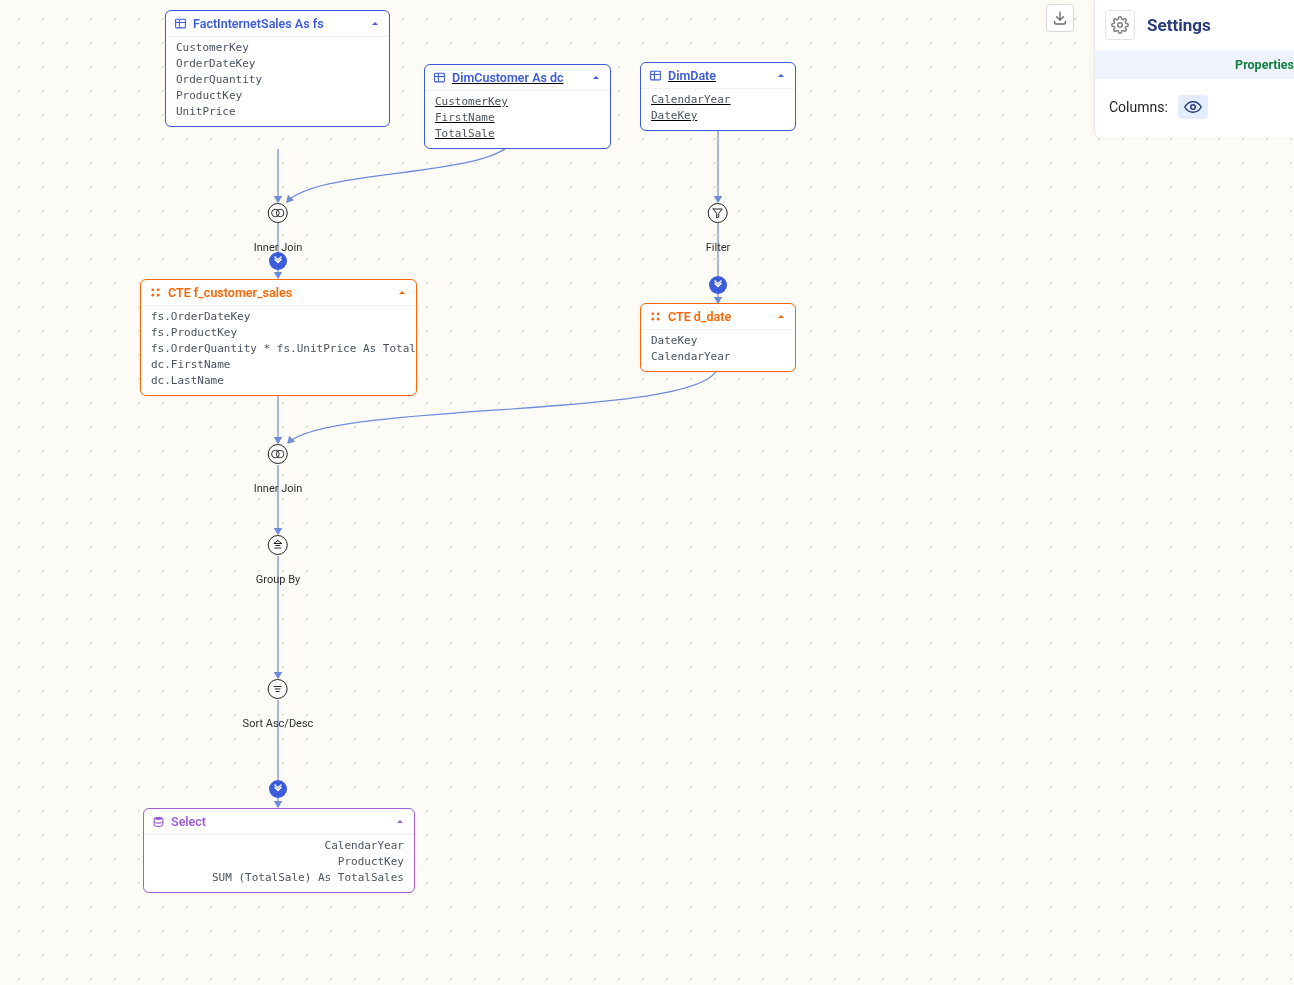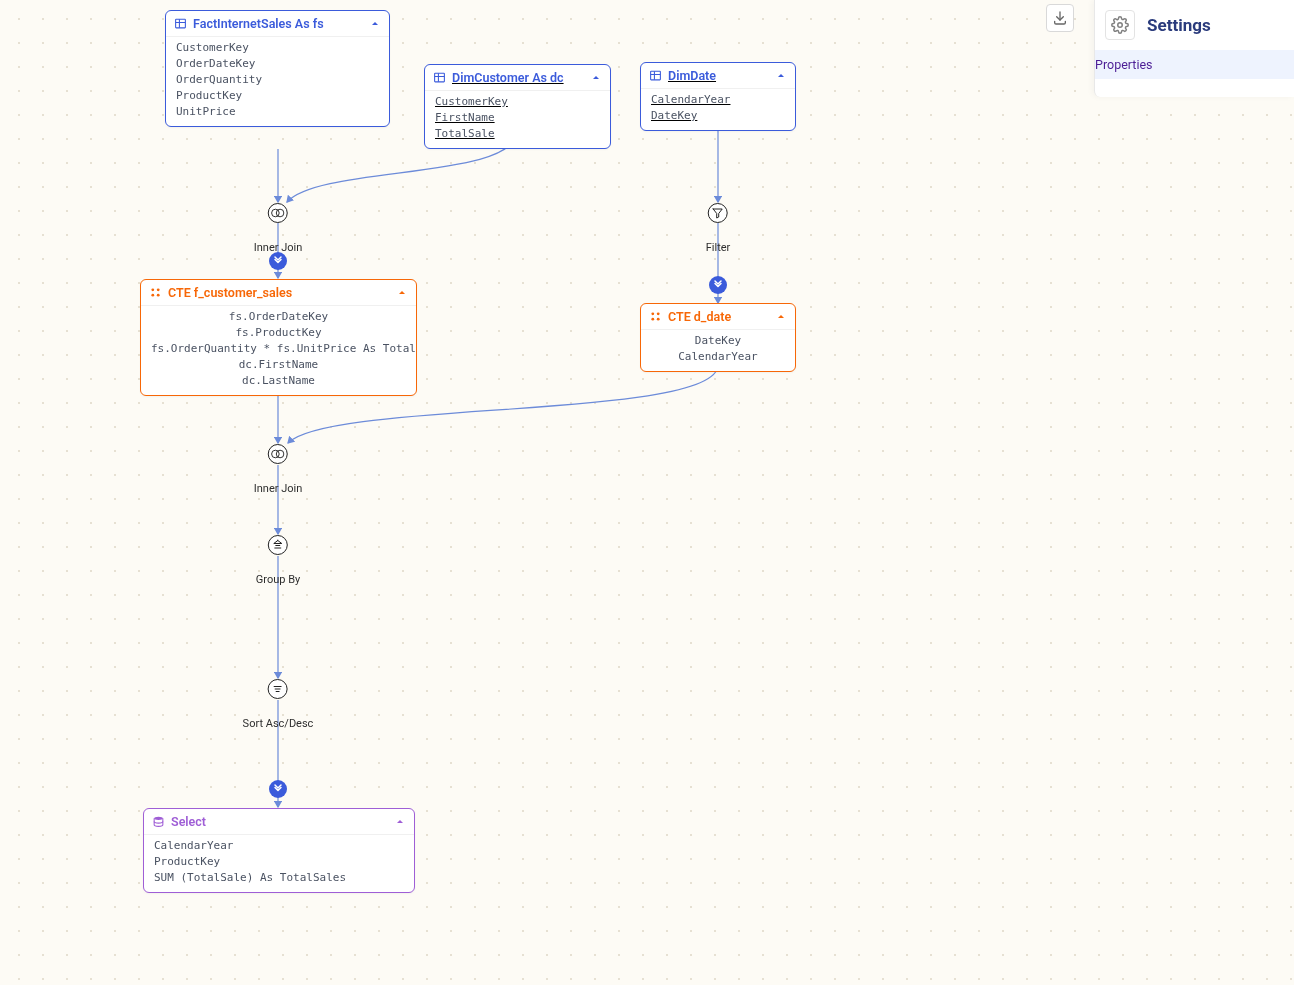--- a/index.html
+++ b/index.html
@@ -39,23 +39,23 @@
   .node .col {
     font-size: 11px;
     font-family: "SFMono-Regular", Menlo, Consolas, monospace;
     color: #4A5262;
     line-height: 1.45;
     white-space: nowrap;
   }
 
   .node.table { border-color: #3B5BDB; }
   .node.table .header { color: #3B5BDB; }
-  .node.cte { border-color: #F76707; text-align: center; }
+  .node.cte { border-color: #F76707; }
   .node.cte .header { color: #F76707; }
-  .node.select { border-color: #9F5ED6; }
+  .node.select { border-color: #9F5ED6; text-align: right; }
   .node.select .header { color: #9F5ED6; }
 
   .ic { display: inline-flex; align-items: center; justify-content: center; }
   .ic svg { display: block; }
 
   .op {
     position: absolute;
     display: flex;
     flex-direction: column;
     align-items: center;
@@ -104,24 +104,24 @@
     width: 30px; height: 30px;
     border: 1px solid #E3E3E3;
     border-radius: 4px;
     display: flex; align-items: center; justify-content: center;
   }
   .panel .phead .title {
     font-size: 17px; font-weight: 700; color: #2A3B7C;
   }
   .panel .tab {
     background: #EEF3FE;
-    text-align: left;
+    text-align: right;
     font-size: 12.5px;
-    font-weight: 400;
-    color: #4c1d95;
+    font-weight: 700;
+    color: #15803d;
     padding: 7px 0;
   }
   .panel .body {
     padding: 16px 14px 0 14px;
     display: flex; align-items: center; gap: 10px;
   }
   .panel .body .klabel { font-size: 14px; color: #222; }
   .panel .body .eyebox {
     width: 30px; height: 24px;
     background: #E4ECFF;
@@ -401,15 +401,24 @@
     <div class="phead">
       <div class="gearbox">
         <svg width="18" height="18" viewBox="0 0 24 24" fill="none" stroke="#808080" stroke-width="2" stroke-linecap="round" stroke-linejoin="round">
             <circle cx="12" cy="12" r="3"></circle>
             <path d="M19.4 15a1.7 1.7 0 0 0 .34 1.87l.06.06a2 2 0 1 1-2.83 2.83l-.06-.06a1.7 1.7 0 0 0-1.87-.34 1.7 1.7 0 0 0-1 1.51V21a2 2 0 1 1-4 0v-.09a1.7 1.7 0 0 0-1-1.51 1.7 1.7 0 0 0-1.87.34l-.06.06a2 2 0 1 1-2.83-2.83l.06-.06a1.7 1.7 0 0 0 .34-1.87 1.7 1.7 0 0 0-1.51-1H3a2 2 0 1 1 0-4h.09a1.7 1.7 0 0 0 1.51-1 1.7 1.7 0 0 0-.34-1.87l-.06-.06a2 2 0 1 1 2.83-2.83l.06.06a1.7 1.7 0 0 0 1.87.34H9a1.7 1.7 0 0 0 1-1.51V3a2 2 0 1 1 4 0v.09a1.7 1.7 0 0 0 1 1.51 1.7 1.7 0 0 0 1.87-.34l.06-.06a2 2 0 1 1 2.83 2.83l-.06.06a1.7 1.7 0 0 0-.34 1.87V9a1.7 1.7 0 0 0 1.51 1H21a2 2 0 1 1 0 4h-.09a1.7 1.7 0 0 0-1.51 1z"></path>
           </svg>
       </div>
       <div class="title">Settings</div>
     </div>
     <div class="tab">Properties</div>
+    <div class="body">
+      <span class="klabel">Columns:</span>
+      <span class="eyebox">
+        <svg width="18" height="18" viewBox="0 0 24 24" fill="none" stroke="#2A3B7C" stroke-width="2" stroke-linecap="round" stroke-linejoin="round">
+            <path d="M1 12s4-7 11-7 11 7 11 7-4 7-11 7S1 12 1 12z"></path>
+            <circle cx="12" cy="12" r="3"></circle>
+          </svg>
+      </span>
+    </div>
   </div>
 
 </div>
 
 </body></html>

